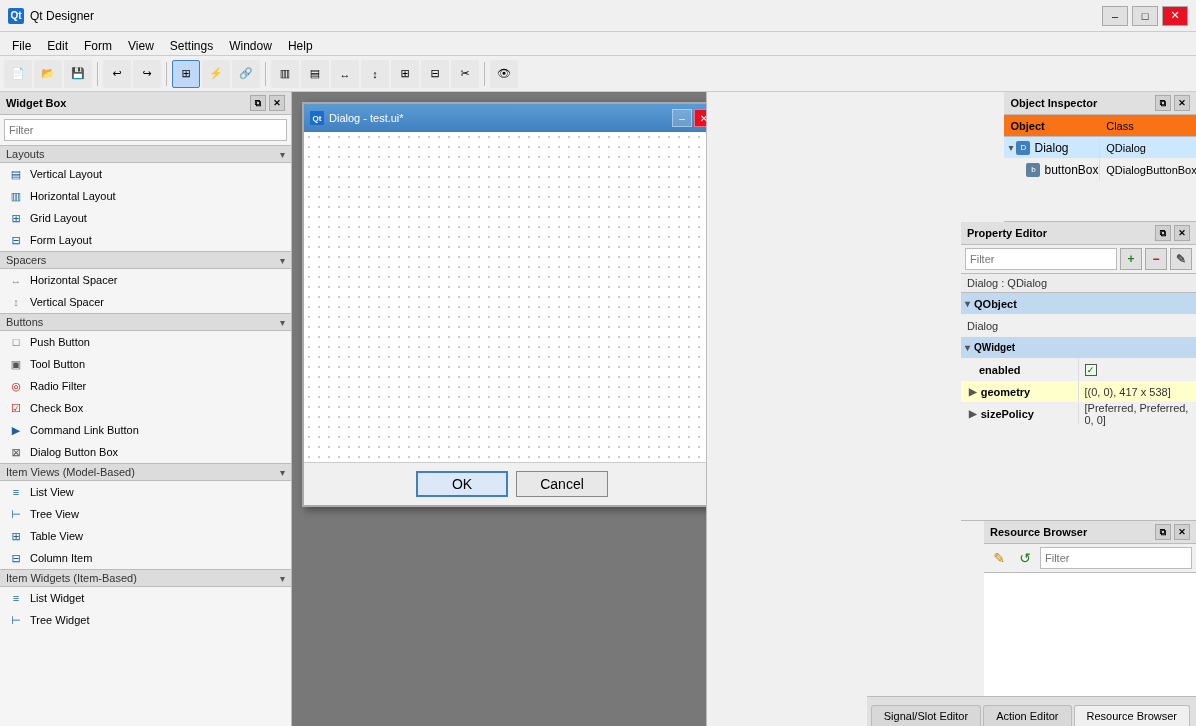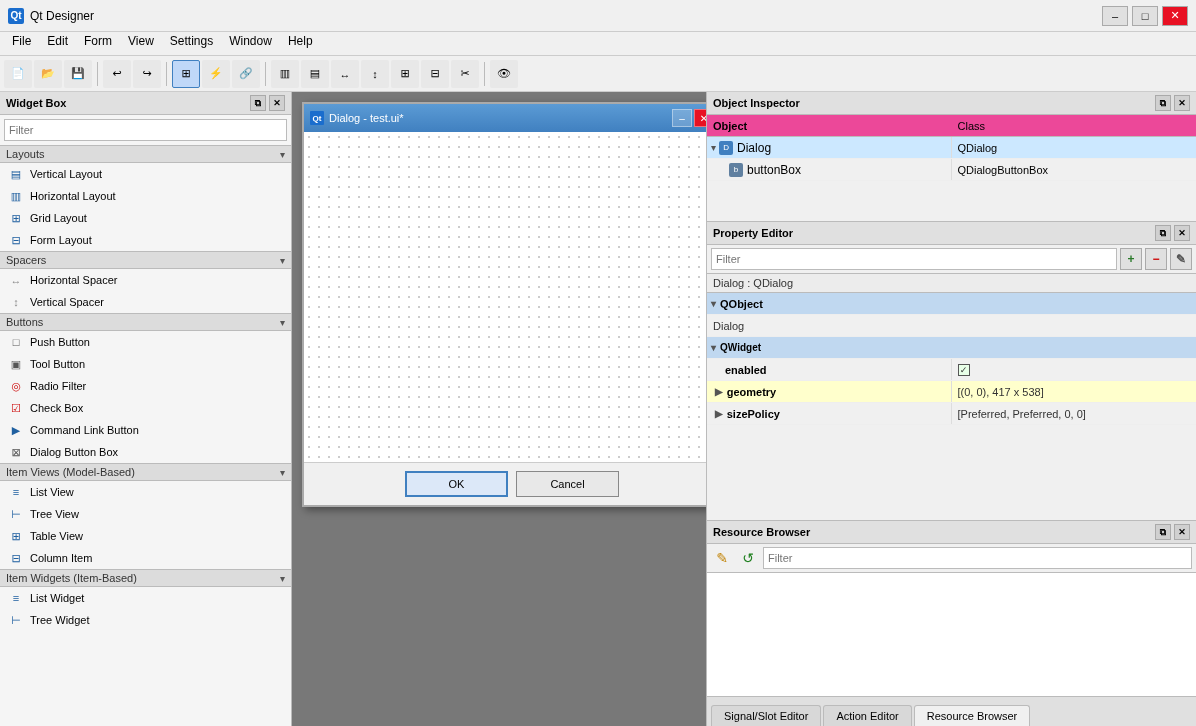--- a/index.html
+++ b/index.html
@@ -39,21 +39,21 @@
       display: flex; align-items: center; justify-content: center;
       font-size: 11px;
     }
     .title-btn.close { background: #e81123; color: white; }
 
     
     .menu-bar {
       background: #f0f0f0;
       height: 24px;
       display: flex;
-      align-items: flex-start;
+      align-items: flex-end;
       padding: 0 4px;
       border-bottom: 1px solid #ccc;
     }
     .menu-item {
       padding: 2px 8px;
       cursor: pointer;
       font-size: 12px;
     }
 
     
@@ -208,57 +208,58 @@
     .dialog-footer {
       display: flex;
       justify-content: center;
       align-items: center;
       gap: 8px;
       padding: 8px;
       background: #f0f0f0;
       border-top: 1px solid #ccc;
     }
     .dialog-btn {
-      width: 103px;
+      width: 92px;
       height: 26px;
       background: #e8e8e8;
       border: 1px solid #888;
       cursor: pointer;
-      font-size: 11px;
+      font-size: 14px;
       display: flex; align-items: center; justify-content: center;
     }
     .dialog-btn.selected {
       border: 2px solid #4080c0;
       background: #dce8f8;
     }
 
     
     .right-panels {
       width: 490px;
       display: flex;
       flex-direction: column;
       border-left: 1px solid #bbb;
+      align-items: flex-end;
     }
 
     
     .object-inspector {
       flex: 0 0 auto;
       height: 130px;
       border-bottom: 1px solid #bbb;
       display: flex;
       flex-direction: column;
     }
     .inspector-table {
       width: 100%;
       flex: 1;
       overflow: hidden;
     }
     .table-header-row {
       display: flex;
-      background: #ec4899;
+      background: #f97316;
       border-bottom: 1px solid #bbb;
       height: 22px;
       align-items: center;
     }
     .col-object { width: 50%; padding-left: 6px; font-size: 11px; font-weight: bold; }
     .col-class { width: 50%; padding-left: 6px; font-size: 11px; font-weight: normal; }
     .table-row {
       display: flex;
       height: 22px;
       align-items: center;

